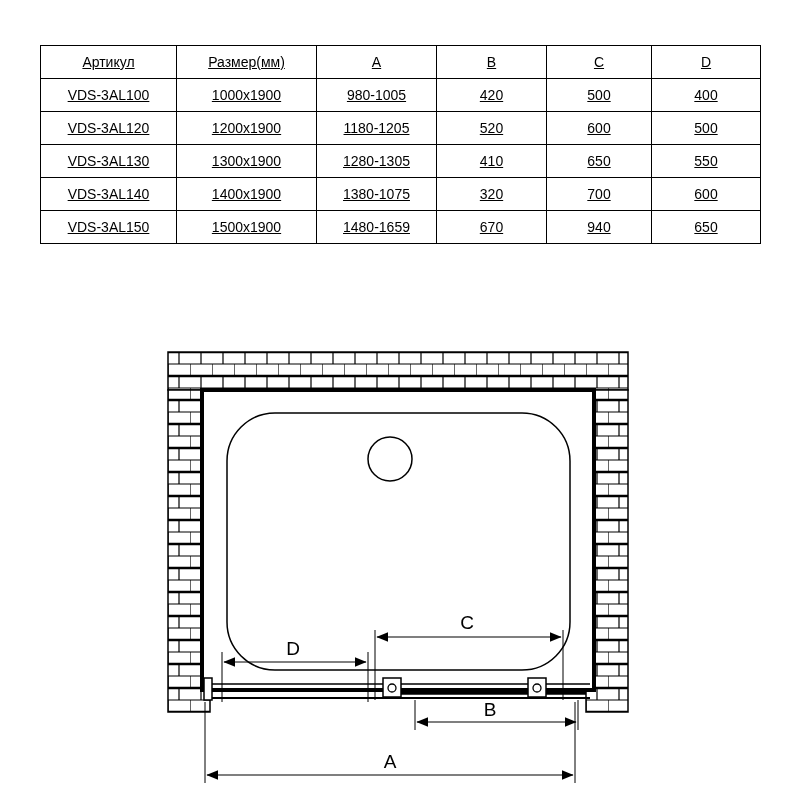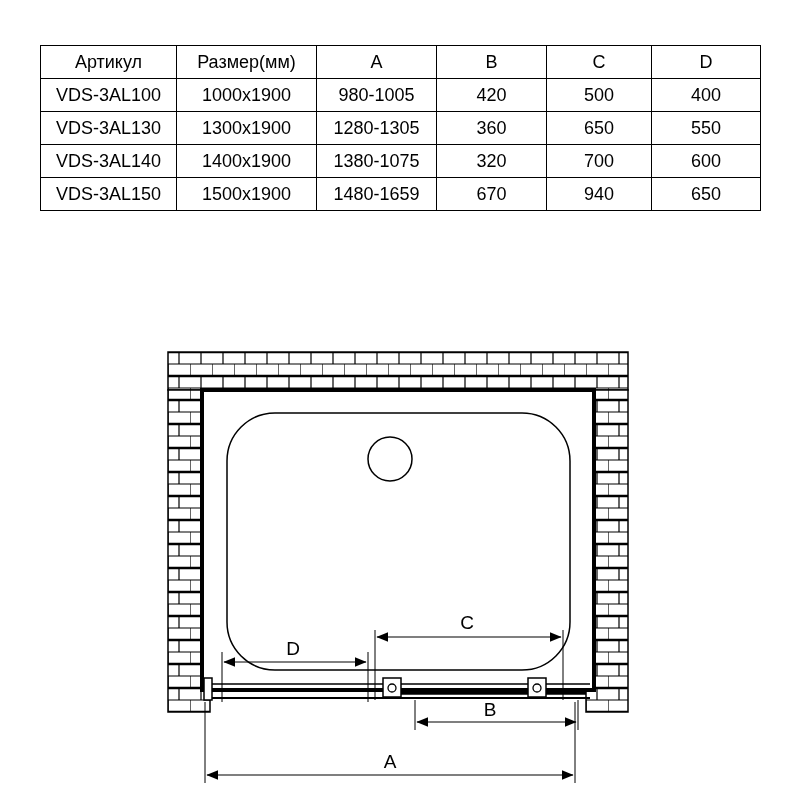--- a/index.html
+++ b/index.html
@@ -9,24 +9,25 @@
   }
   table.spec{
     position:absolute;left:40px;top:45px;
     border-collapse:collapse;table-layout:fixed;
   }
   table.spec th, table.spec td{
     border:1px solid #000;
     height:32px;
     text-align:center;
     vertical-align:middle;
-    font-size:18px;
+    font-size:14px;
     font-weight:400;
     padding:0 4px;
     white-space:nowrap;
+    text-decoration:underline;
   }
   svg.diagram{position:absolute;left:0;top:0;}
   svg text{font-family:"Liberation Sans", sans-serif;font-size:19px;fill:#000;}
 </style>
 </head>
 <body>
 
 <table class="spec">
   <colgroup>
     <col style="width:136px">
@@ -49,24 +50,32 @@
   <tbody>
     <tr>
       <td>VDS-3AL100</td>
       <td>1000x1900</td>
       <td>980-1005</td>
       <td>420</td>
       <td>500</td>
       <td>400</td>
     </tr>
     <tr>
+      <td>VDS-3AL120</td>
+      <td>1200x1900</td>
+      <td>1180-1205</td>
+      <td>520</td>
+      <td>600</td>
+      <td>500</td>
+    </tr>
+    <tr>
       <td>VDS-3AL130</td>
       <td>1300x1900</td>
       <td>1280-1305</td>
-      <td>360</td>
+      <td>410</td>
       <td>650</td>
       <td>550</td>
     </tr>
     <tr>
       <td>VDS-3AL140</td>
       <td>1400x1900</td>
       <td>1380-1075</td>
       <td>320</td>
       <td>700</td>
       <td>600</td>

